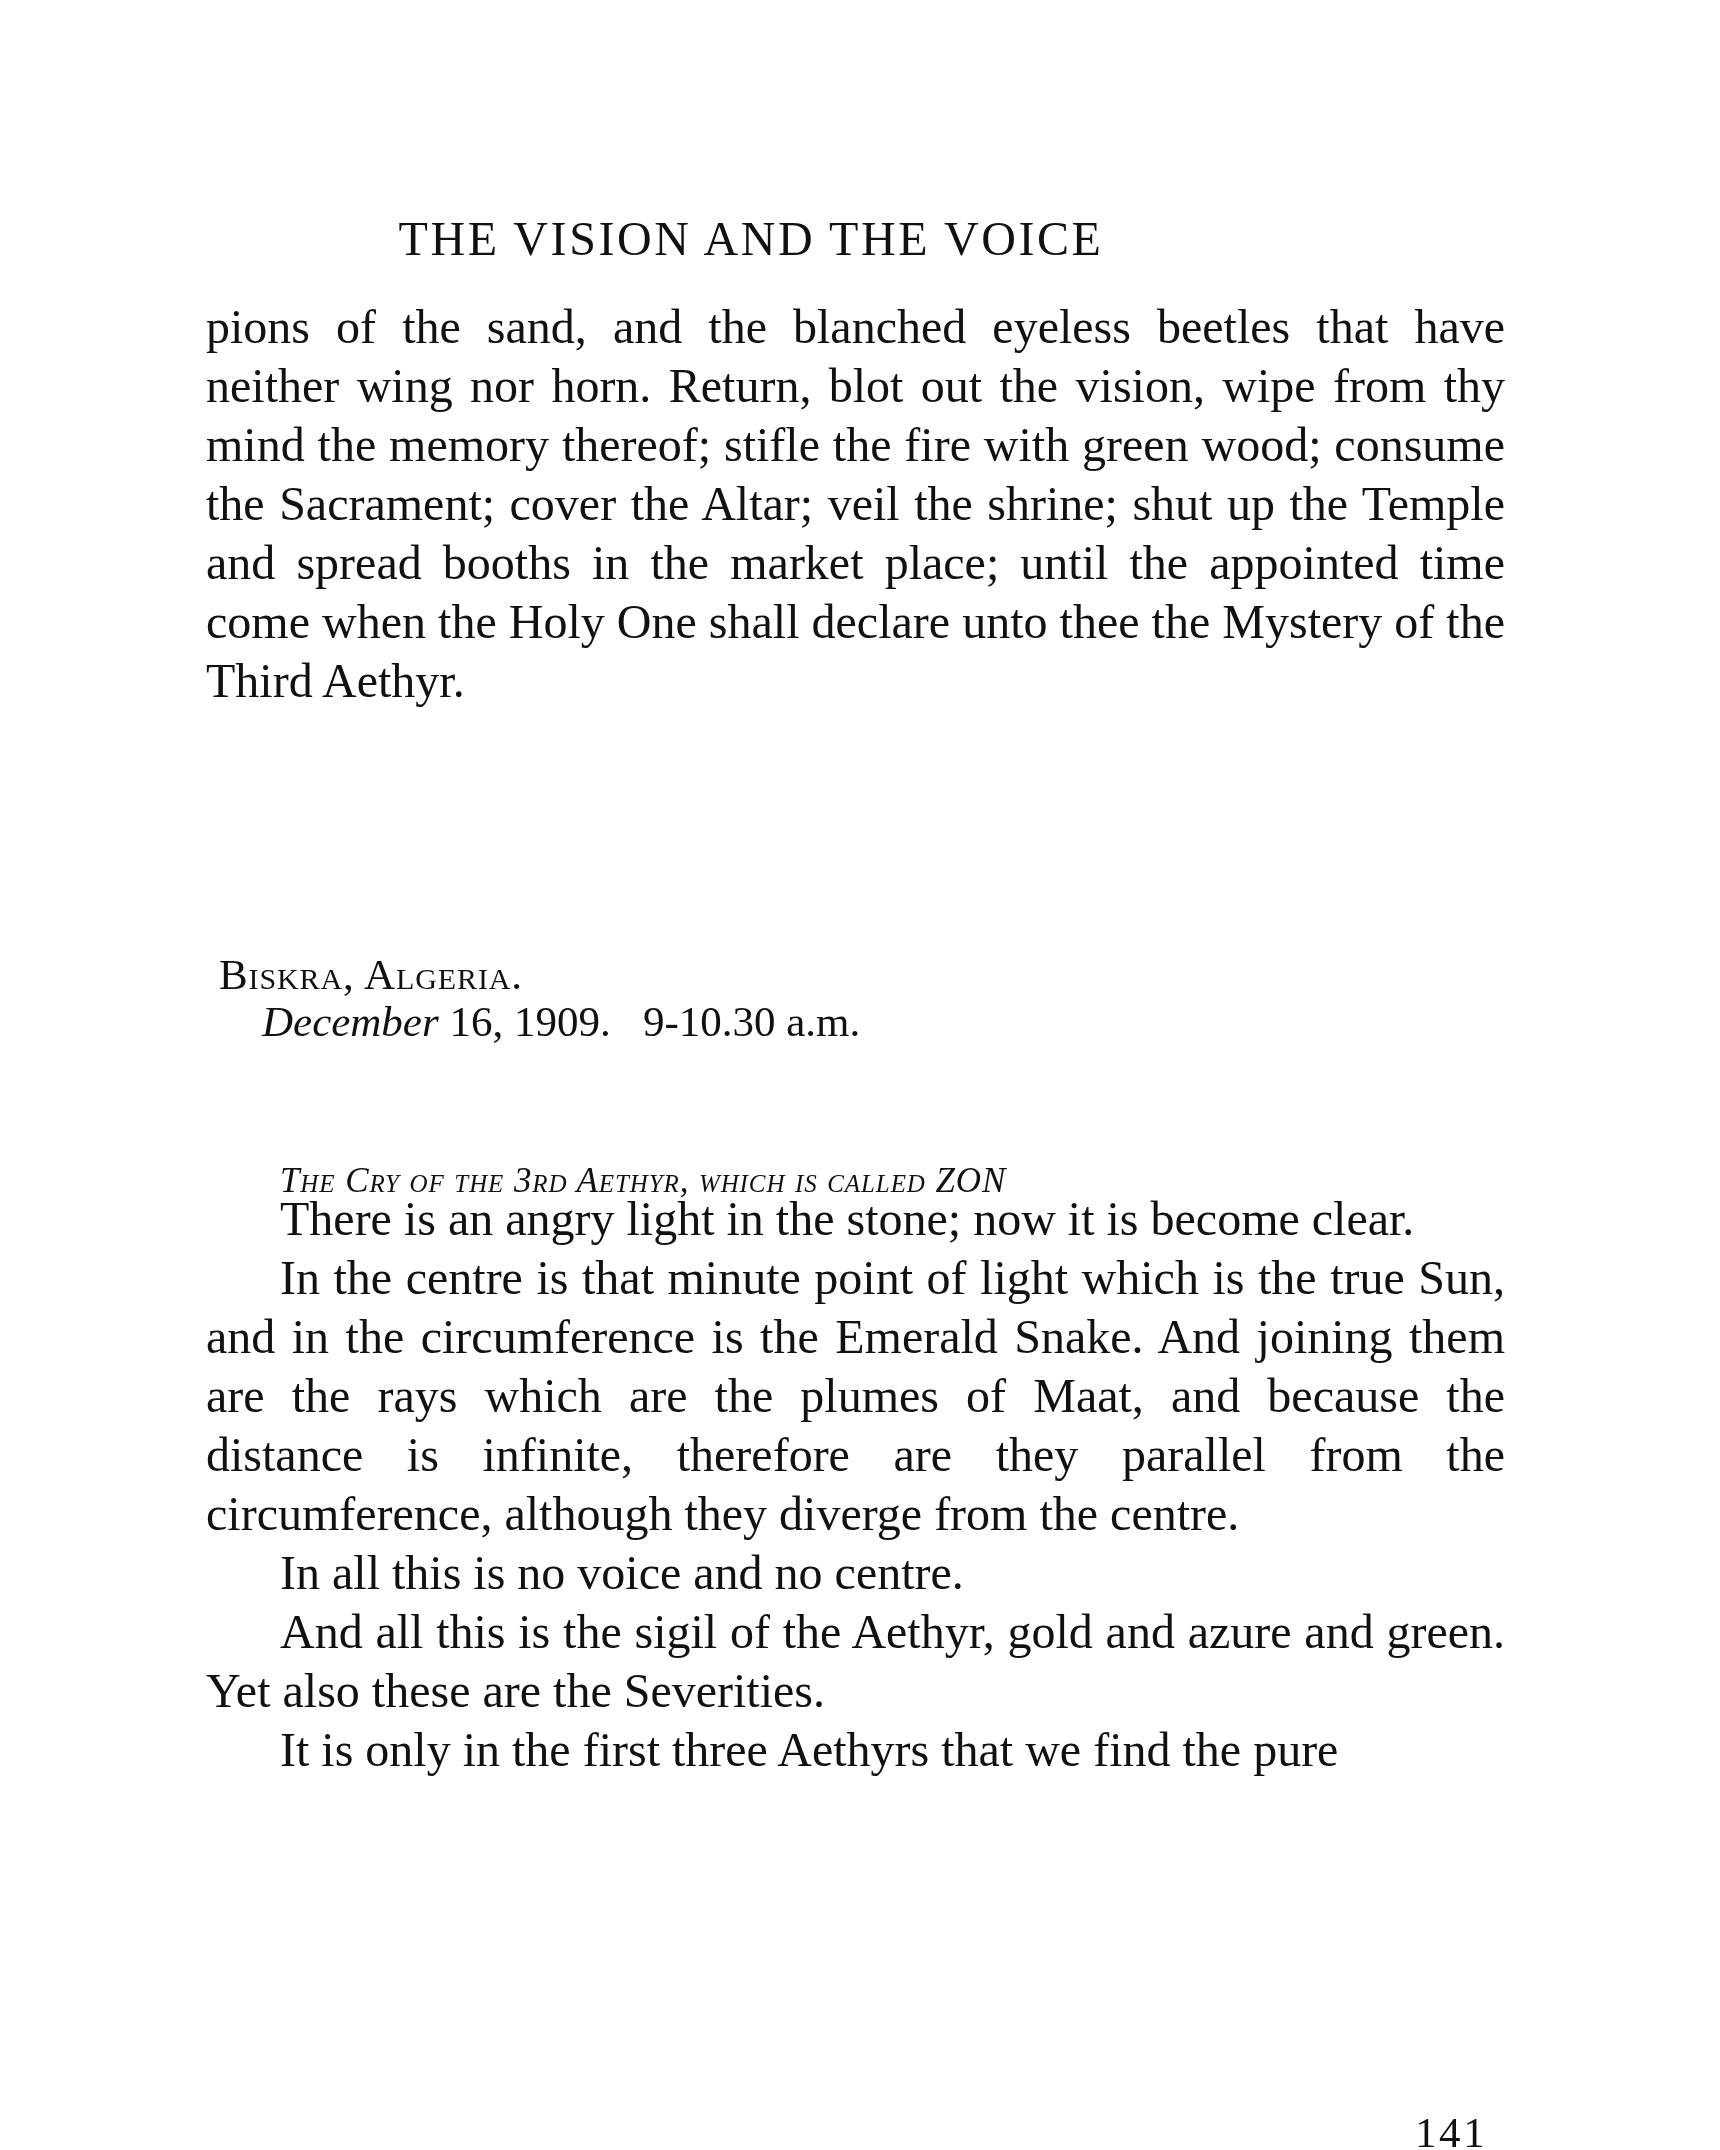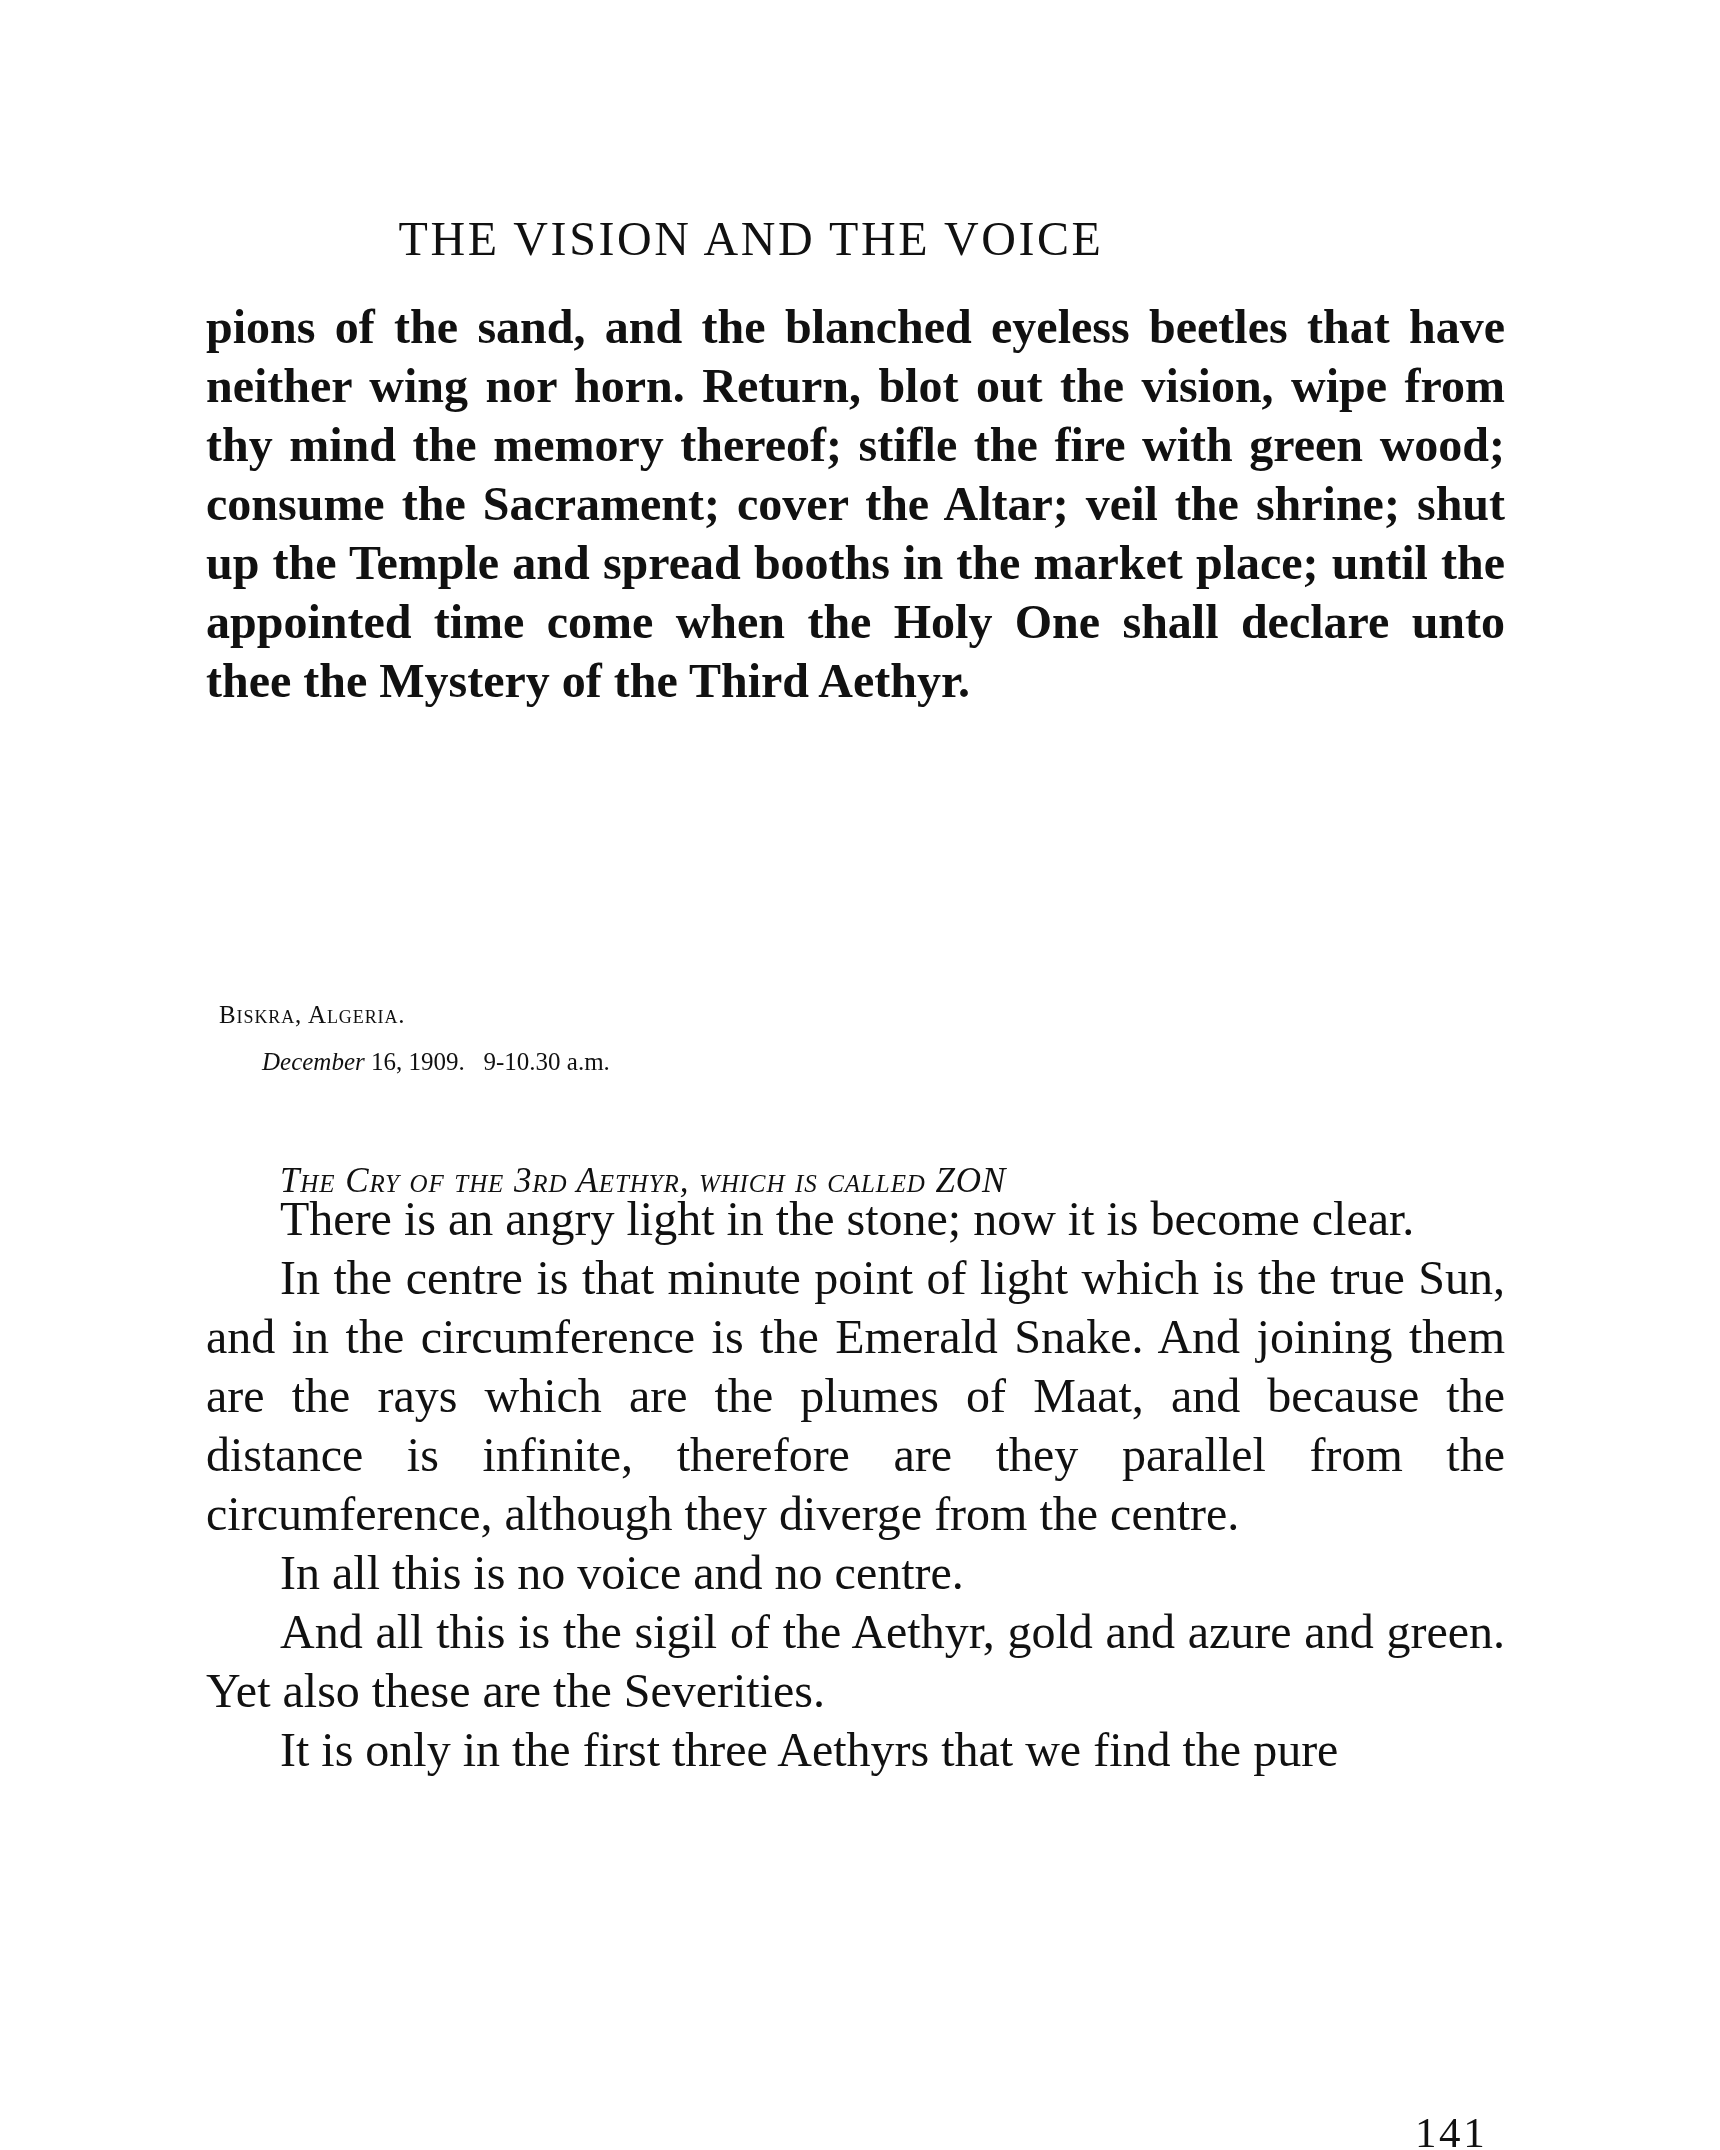--- a/index.html
+++ b/index.html
@@ -5,22 +5,22 @@
   html, body { margin: 0; padding: 0; background: #ffffff; }
   body { width: 1721px; height: 2344px; position: relative; overflow: hidden;
          font-family: "Liberation Serif", "DejaVu Serif", serif; color: #111111; }
   .page { position: absolute; left: 0; top: 0; width: 1721px; height: 2344px; }
   .running-head { position: absolute; top: 211px; left: 0; width: 1502px; text-align: center;
                   font-size: 48px; letter-spacing: 2.6px; }
   .text-block { position: absolute; left: 206px; width: 1299px; font-size: 48px; line-height: 59px;
                 text-align: justify; }
   .para { margin: 0; text-indent: 0; text-align-last: left; }
   .para.indent { text-indent: 74px; }
-  .block-a { top: 297px; font-weight: bold; }
-  .sig { position: absolute; left: 219px; top: 951px; font-size: 25px; line-height: 47px; margin-top: 40px; }
+  .block-a { top: 297px; }
+  .sig { position: absolute; left: 219px; top: 951px; font-size: 43px; line-height: 47px; }
   .sig .place { font-variant: small-caps; letter-spacing: 0.9px; }
   .sig .date { padding-left: 43px; }
   .sig .date em { }
   .section-head { position: absolute; left: 280px; top: 1161px; font-size: 35px; font-variant: small-caps; letter-spacing: 0.9px; font-style: italic; }
   .block-b { top: 1189px; }
   .folio { position: absolute; top: 2108px; left: 1415px; font-size: 43px; letter-spacing: 2.6px; }
 </style>
 </head>
 <body>
 

